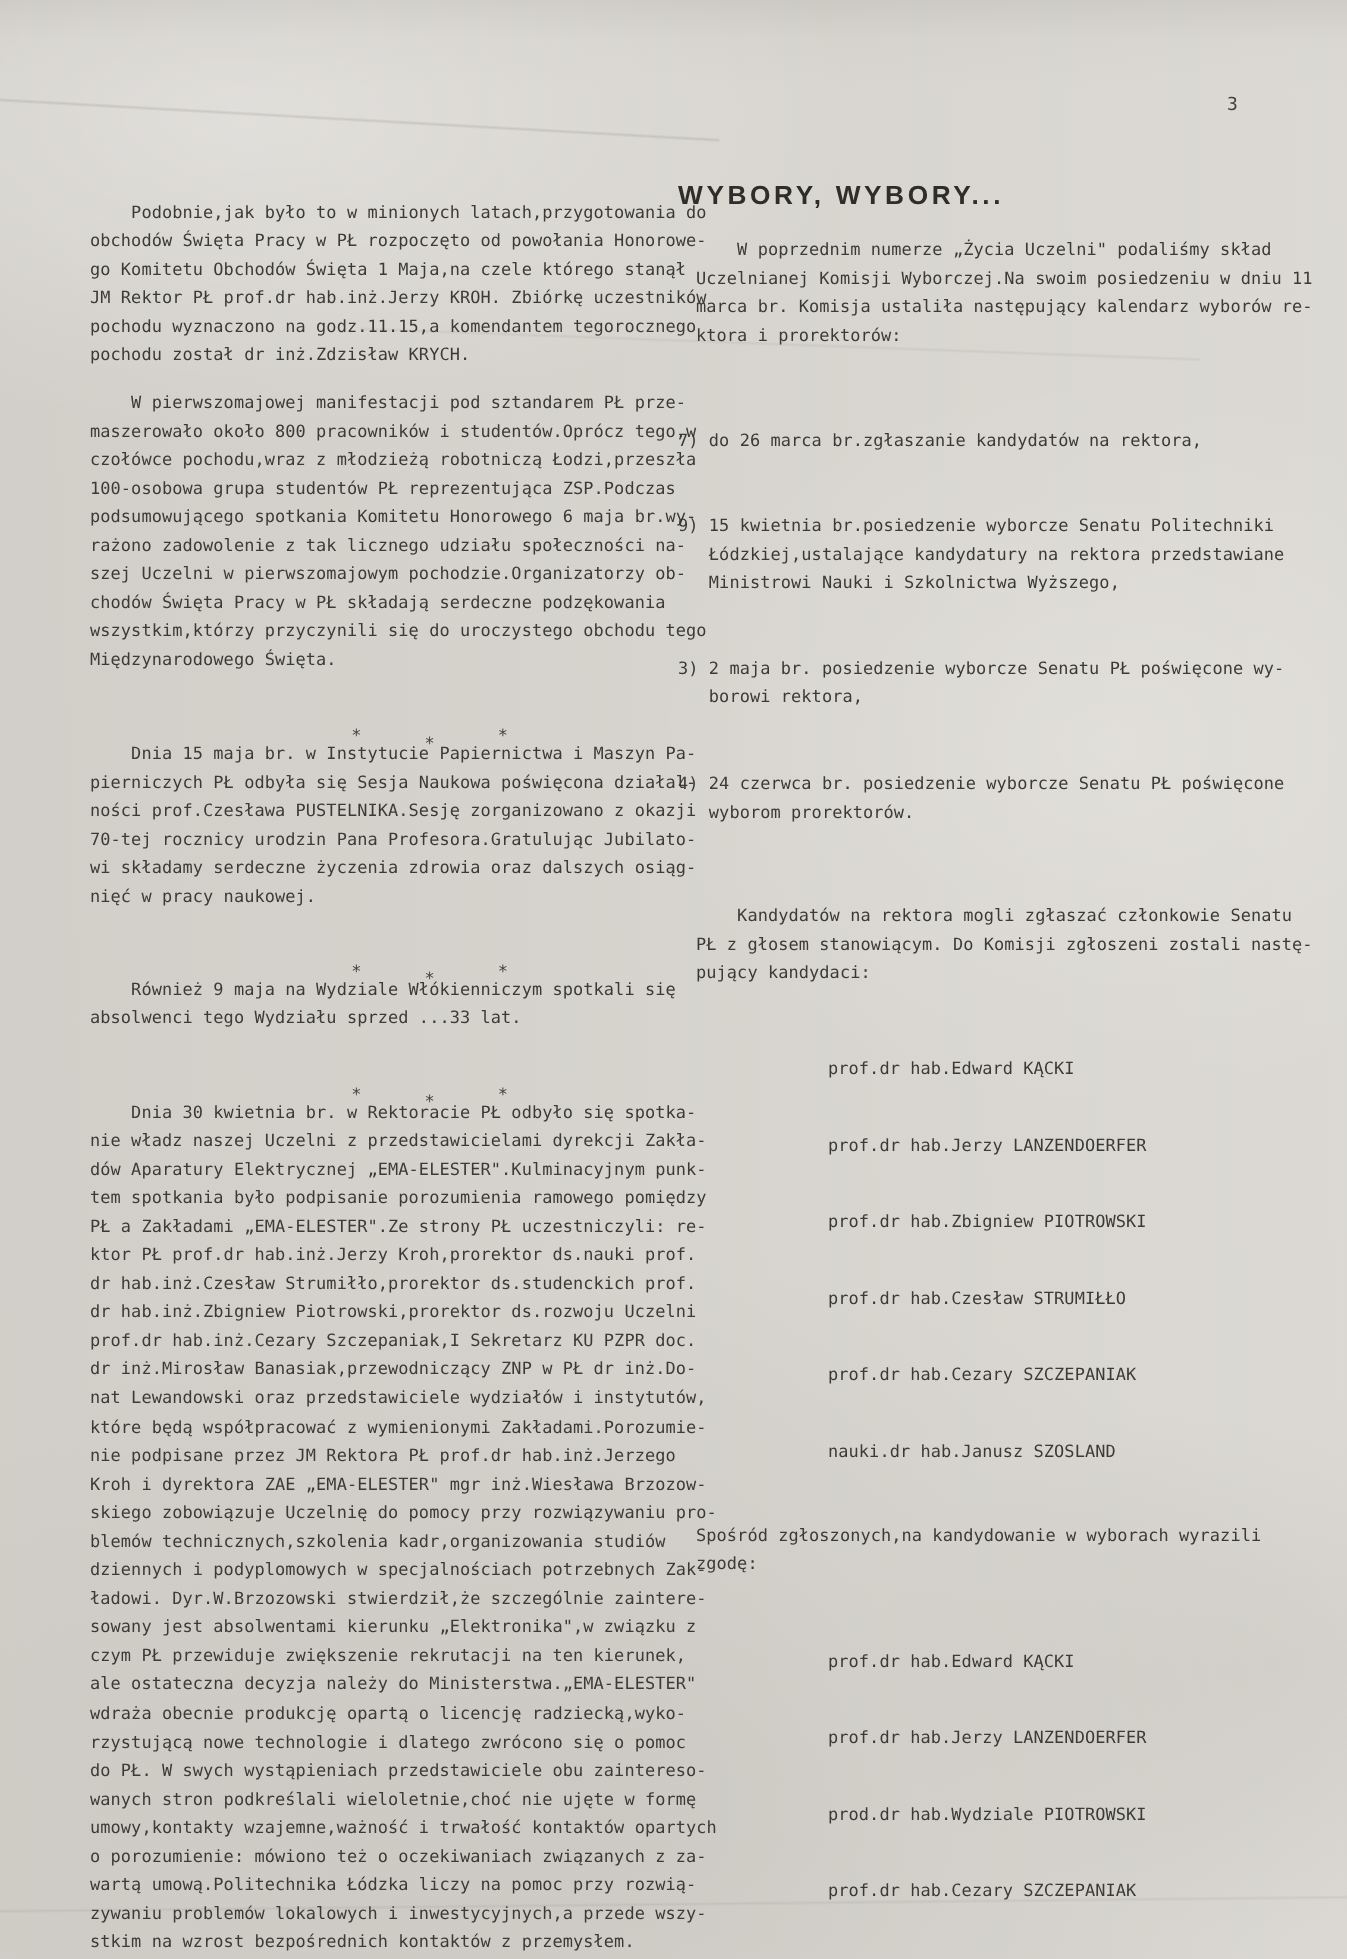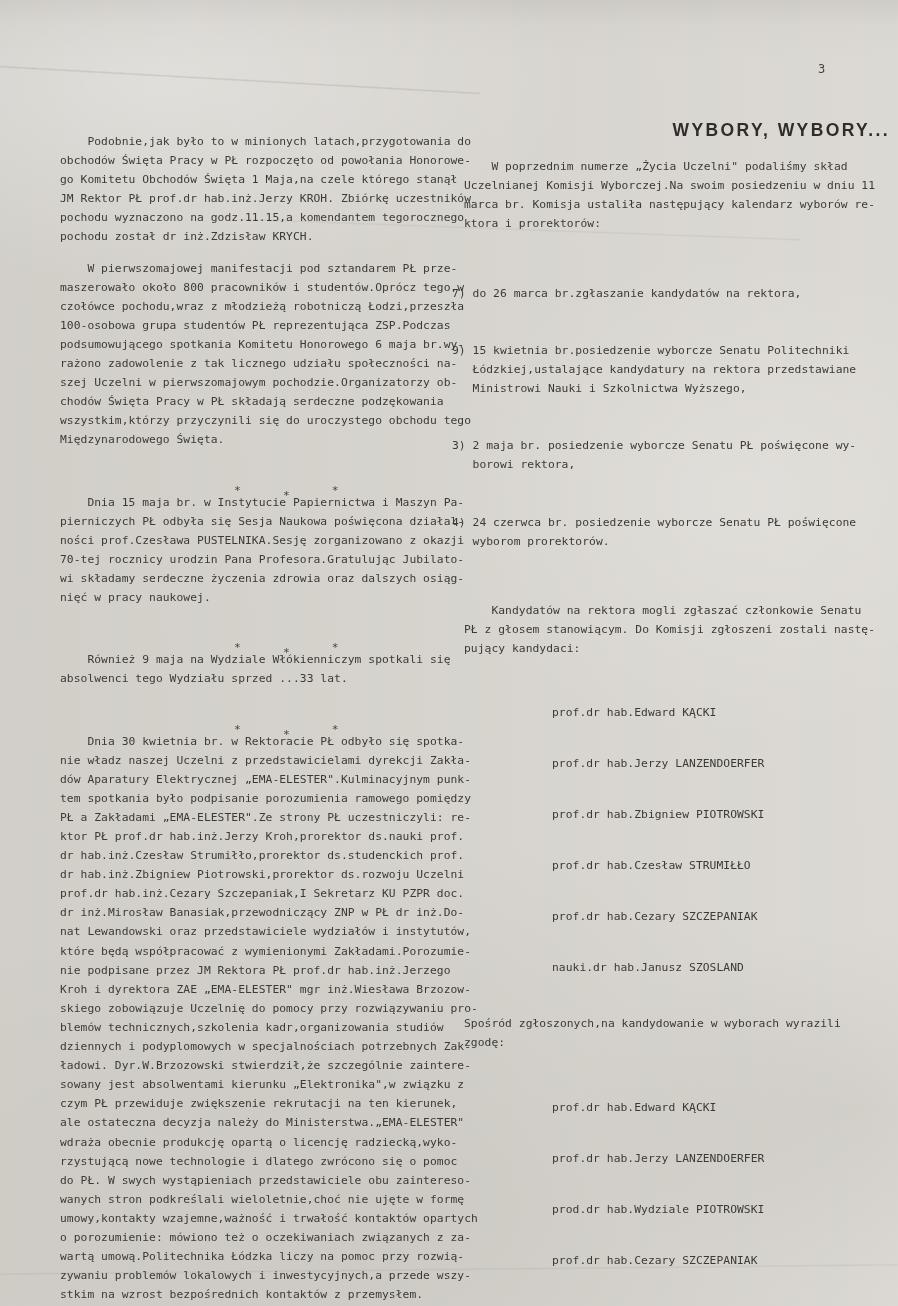--- a/index.html
+++ b/index.html
@@ -42,21 +42,21 @@
   .col { position:absolute; }
   .col-left  { left:48px;  top:120px; width:418px; }
   .col-right { left:452px; top:118px; width:438px; }
 
   .sep { height:19.1px; padding-left:145px; }
   .sep span { display:inline-block; margin-right:42px; color:#45433f; }
   .sep .mid { transform:translateY(5px); }
 
   .sans-heading {
     font-family:"Liberation Sans","DejaVu Sans",sans-serif;
-    font-weight:700; color:#2f2d29; text-align:right;
+    font-weight:700; color:#2f2d29; text-align:left;
     margin:0;
   }
   .h-wybory { font-size:17.5px; letter-spacing:2.4px; margin:2px 0 16px 0; }
 
   .cand { padding-left:100px; line-height:17px; margin:3px 0 2px 0; }
   .callist div { white-space:pre; }
   .para { margin:12px; }
   .mt4 { margin-top:4px; }
 </style>
 </head>

